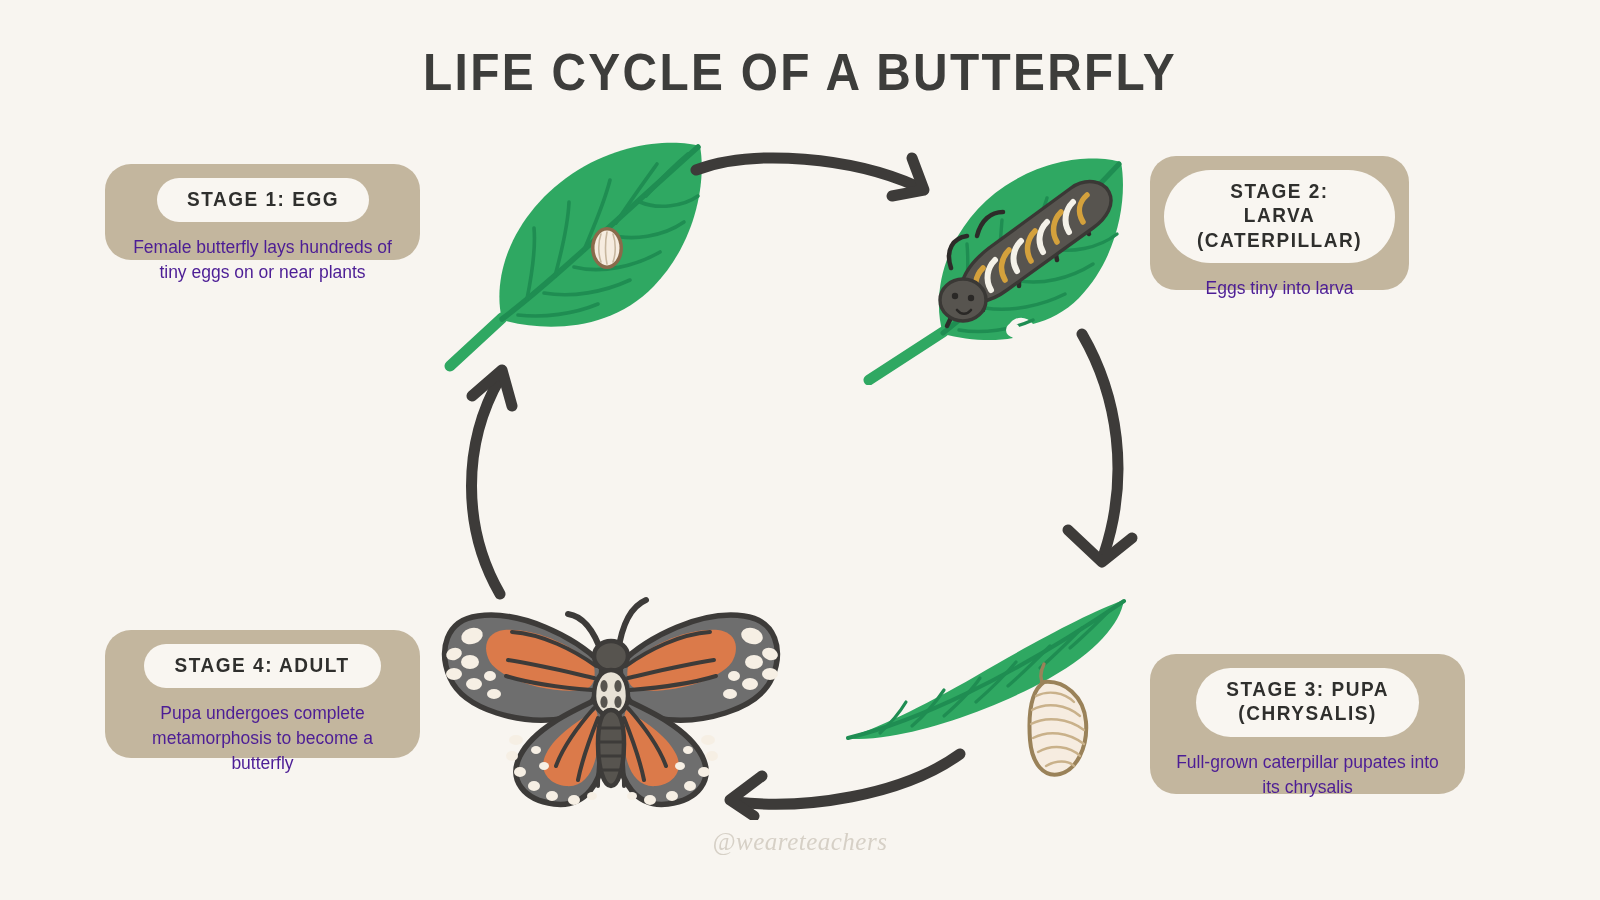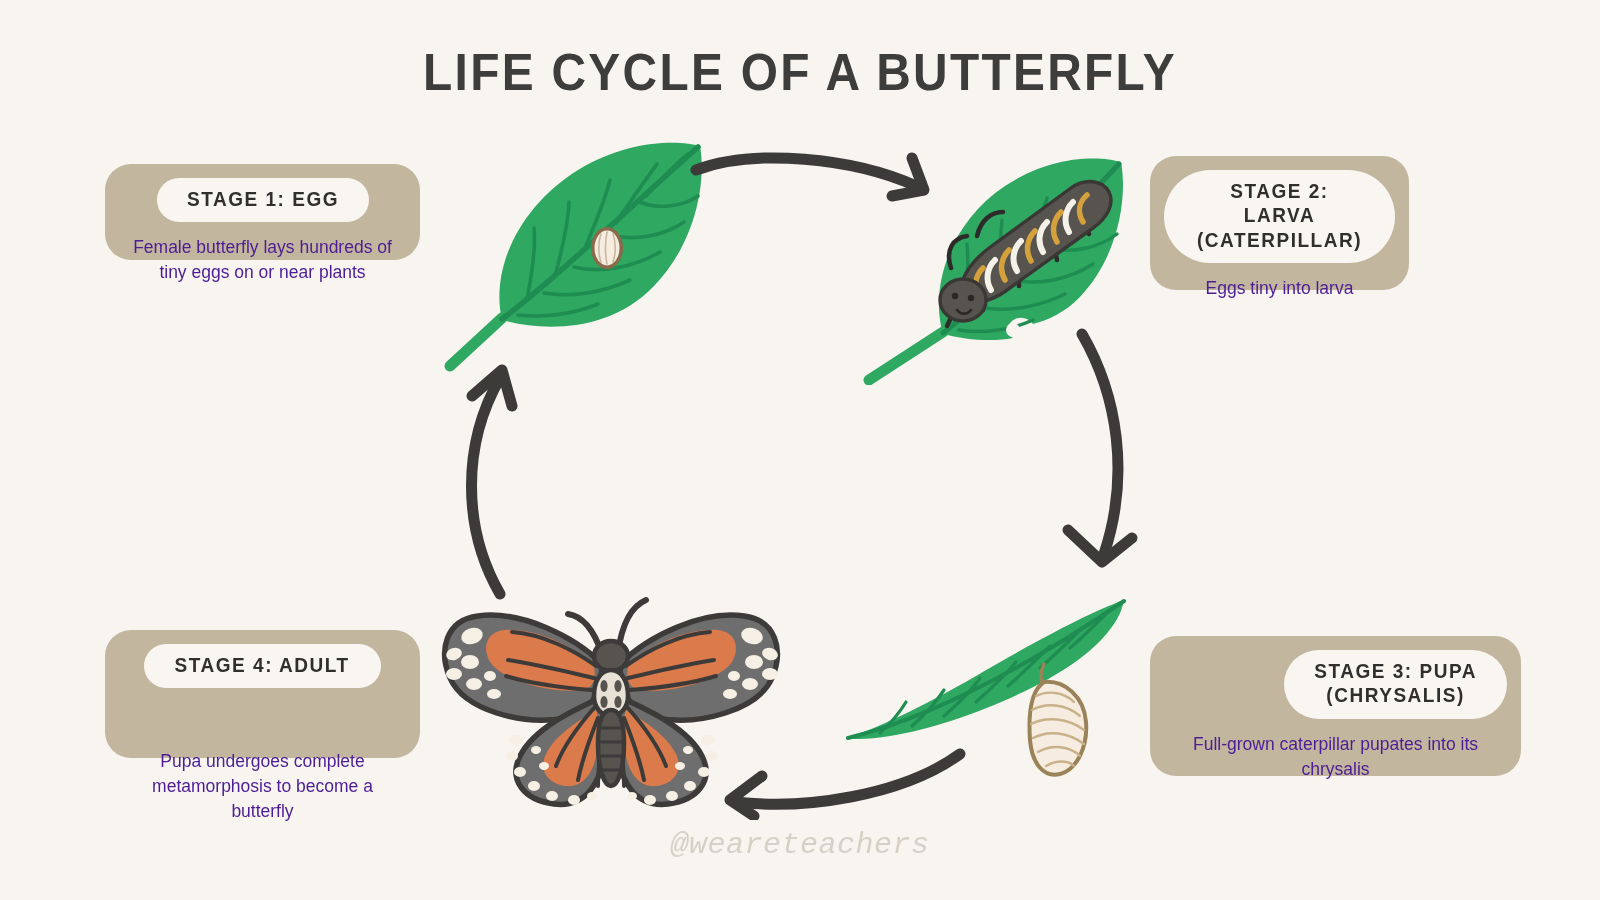--- a/index.html
+++ b/index.html
@@ -67,22 +67,22 @@
     font-family: "Liberation Sans", sans-serif;
     font-size: 17.5px;
     color: #4c1d95;
     line-height: 1.42;
     text-align: center;
     padding: 0 6px;
   }
 
   #card-stage-1 { left: 105px;  top: 164px; width: 315px; height: 96px; }
   #card-stage-2 { left: 1150px; top: 148px; width: 259px; height: 134px; margin-top: 8px; }
-  #card-stage-3 { left: 1150px; top: 636px; width: 371px; height: 140px; align-items: flex-end; }
-  #card-stage-4 { left: 105px;  top: 630px; width: 315px; height: 128px; gap: 48px; }
+  #card-stage-3 { left: 1150px; top: 654px; width: 315px; height: 140px; }
+  #card-stage-4 { left: 105px;  top: 630px; width: 315px; height: 128px; }
 
   
   .art { position: absolute; }
   #art-leaf-egg        { left: 432px;  top: 128px; width: 280px;  height: 245px; }
   #art-leaf-caterpillar{ left: 855px;  top: 150px; width: 290px;  height: 235px; }
   #art-leaf-chrysalis  { left: 828px;  top: 580px; width: 310px;  height: 200px; }
   #art-butterfly       { left: 424px;  top: 558px; width: 376px;  height: 262px; }
 
   
   #arrow-egg-to-larva     { left: 684px;  top: 138px; width: 260px; height: 84px; }
@@ -90,23 +90,23 @@
   #arrow-pupa-to-adult    { left: 708px;  top: 736px; width: 264px; height: 84px; }
   #arrow-adult-to-egg     { left: 438px;  top: 352px; width: 112px; height: 256px; }
 
   
   #watermark {
     position: absolute;
     left: 0;
     top: 828px;
     width: 1600px;
     text-align: center;
-    font-family: Liberation Mono, monospace;
+    font-family: Liberation Serif, serif;
     font-style: italic;
-    font-size: 30px;
+    font-size: 25px;
     color: #d6d0c6;
     letter-spacing: 0.5px;
   }
 </style>
 </head>
 <body>
 
 <div id="stage">
 
   <div id="page-title">LIFE CYCLE OF A BUTTERFLY</div>

